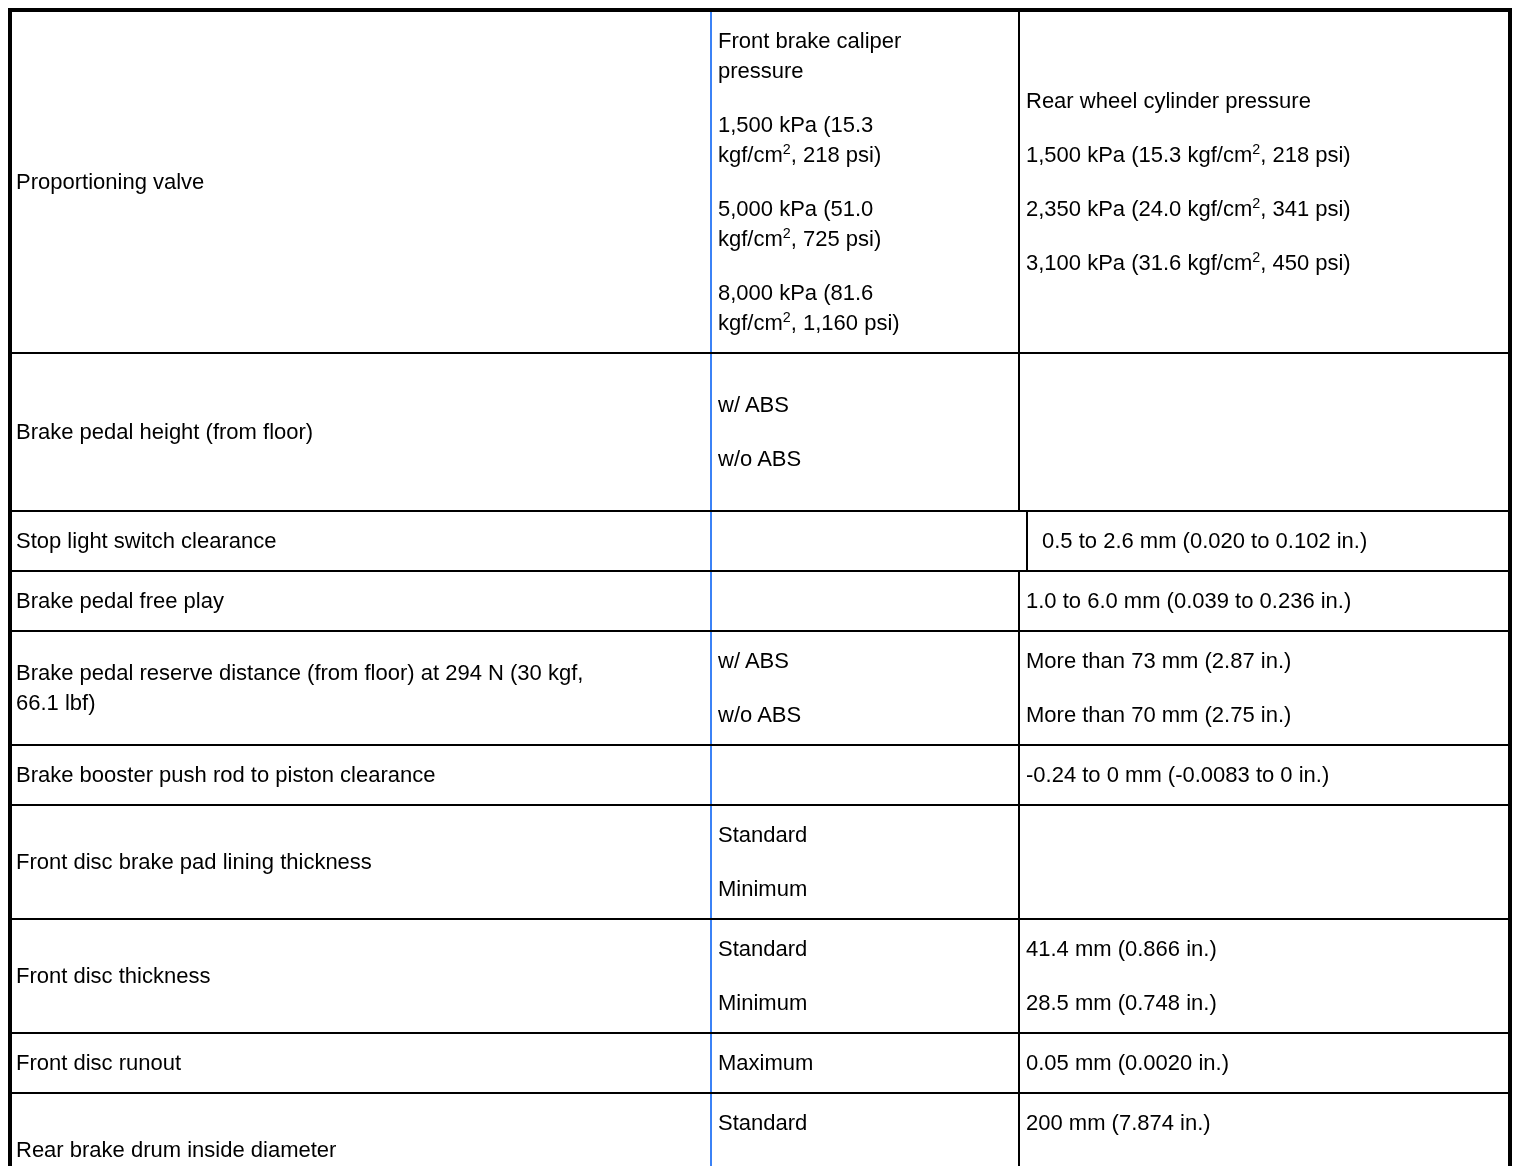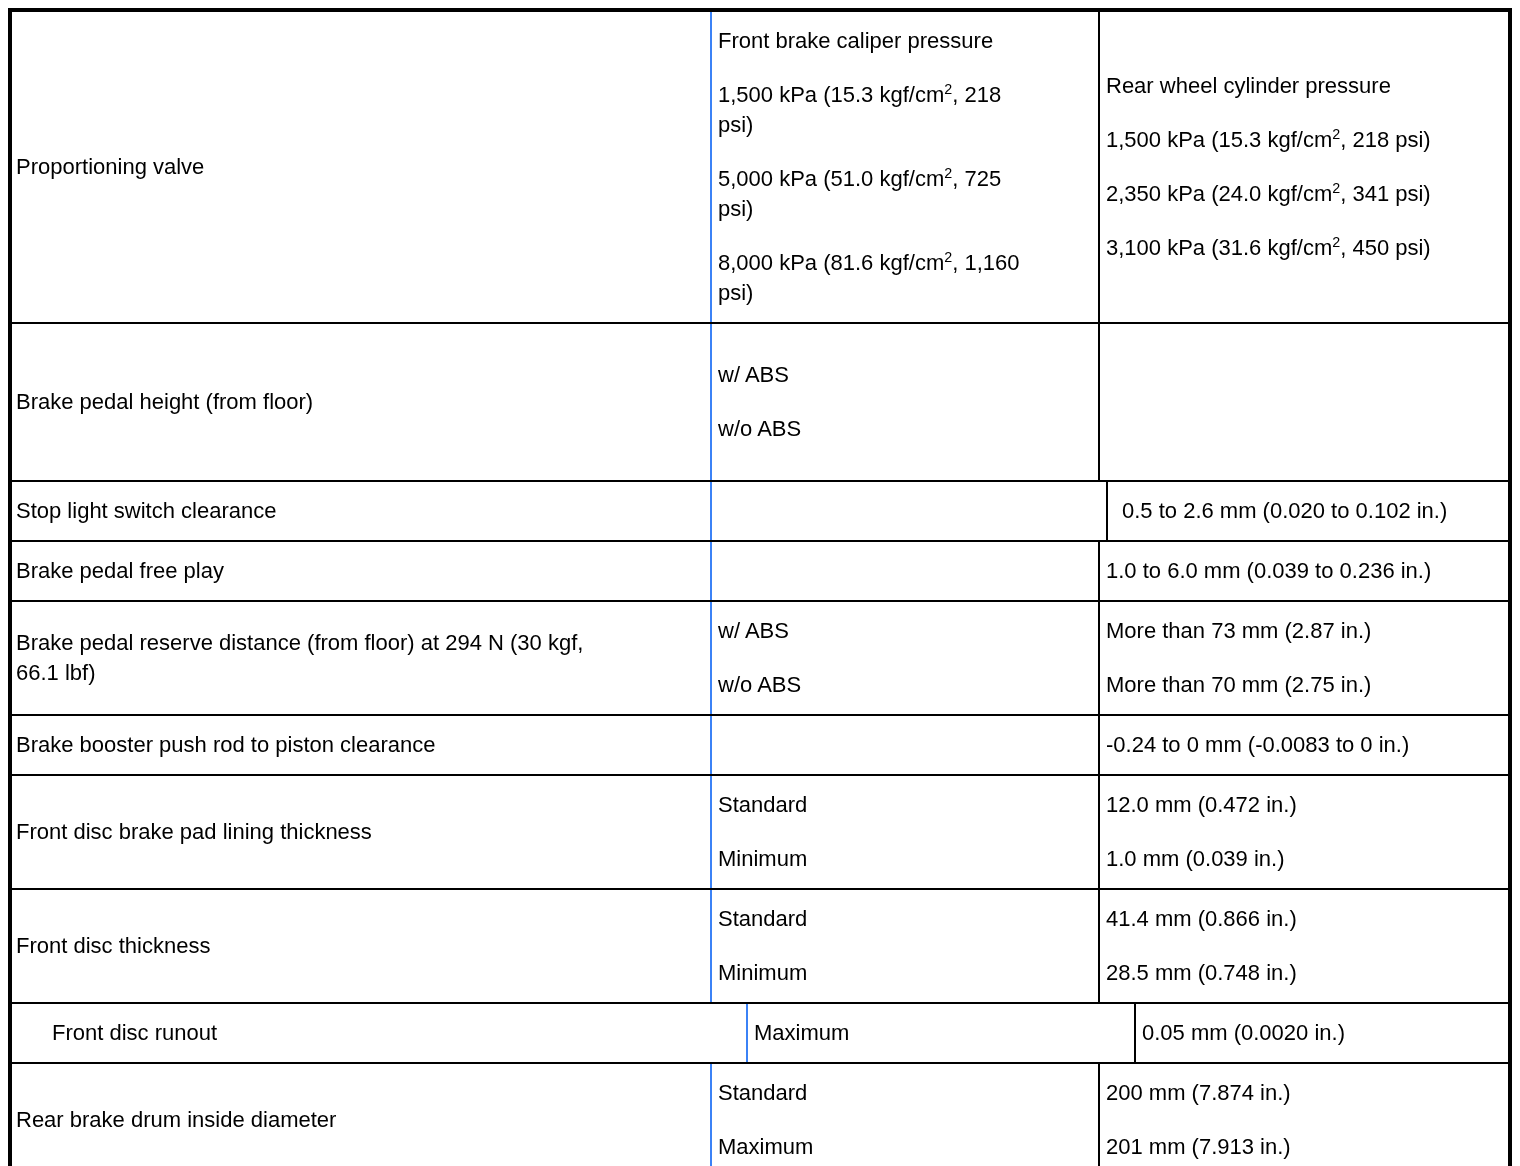--- a/index.html
+++ b/index.html
@@ -35,21 +35,21 @@
     line-height: 30px;
   }
   .col-label {
     width: 700px;
     flex: none;
     border-right: 2px solid #3b82f6;
     padding-left: 4px;
     padding-right: 126px;
   }
   .col-cond {
-    width: 388px;
+    width: 308px;
     flex: none;
     border-right: 2px solid #000000;
     padding-right: 65px;
   }
   .col-value {
     flex: 1;
     padding-right: 42px;
   }
   .cell p { margin: 12px 0; }
   sup {
@@ -59,21 +59,21 @@
   }
   
   .row:nth-child(1)  { min-height: 296px; }
   .row:nth-child(2)  { min-height: 158px; }
   .row:nth-child(3)  { min-height: 42px; gap: 8px; }
   .row:nth-child(4)  { min-height: 42px; }
   .row:nth-child(5)  { min-height: 100px; justify-content: space-between; }
   .row:nth-child(6)  { min-height: 41px; }
   .row:nth-child(7)  { min-height: 98px; }
   .row:nth-child(8)  { min-height: 96px; }
-  .row:nth-child(9)  { min-height: 42px; padding-left: 36px; }
+  .row:nth-child(9)  { min-height: 42px; }
   .row:nth-child(10) { min-height: 98px; }
   .row:nth-child(11) { min-height: 96px; }
   .row:nth-child(12) { min-height: 40px; }
 </style>
 </head>
 <body>
 
 <div class="page">
   <div class="spec-table">
       <div class="row">
@@ -143,24 +143,20 @@
         </div>
       </div>
       <div class="row">
         <div class="cell col-label">
           <p>Front disc brake pad lining thickness</p>
         </div>
         <div class="cell col-cond">
           <p>Standard</p>
           <p>Minimum</p>
         </div>
-        <div class="cell col-value">
-          <p>12.0 mm (0.472 in.)</p>
-          <p>1.0 mm (0.039 in.)</p>
-        </div>
       </div>
       <div class="row">
         <div class="cell col-label">
           <p>Front disc thickness</p>
         </div>
         <div class="cell col-cond">
           <p>Standard</p>
           <p>Minimum</p>
         </div>
         <div class="cell col-value">

